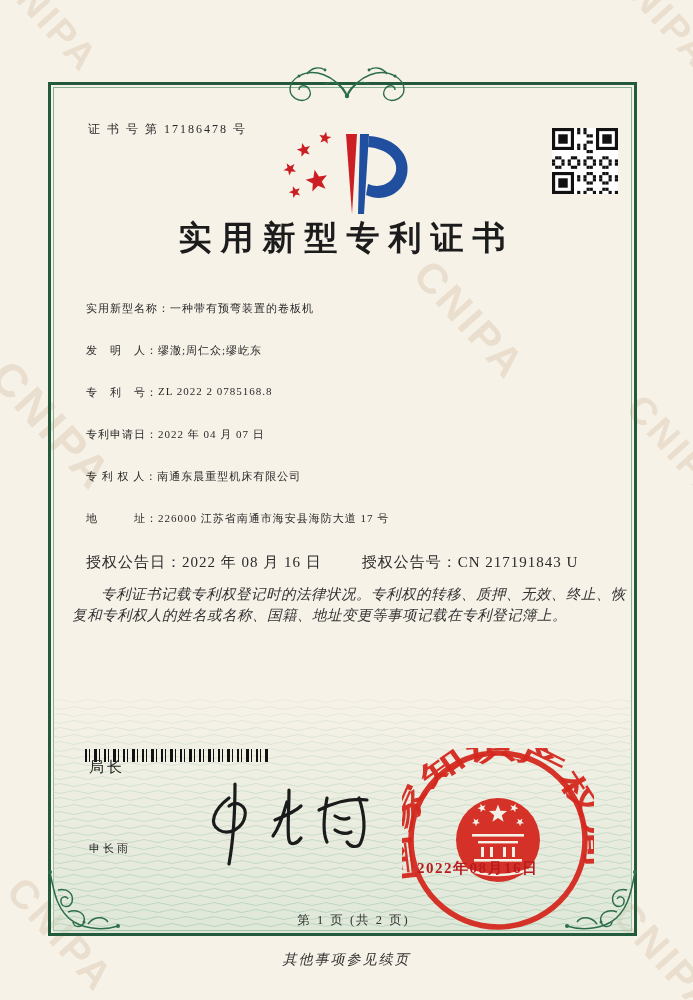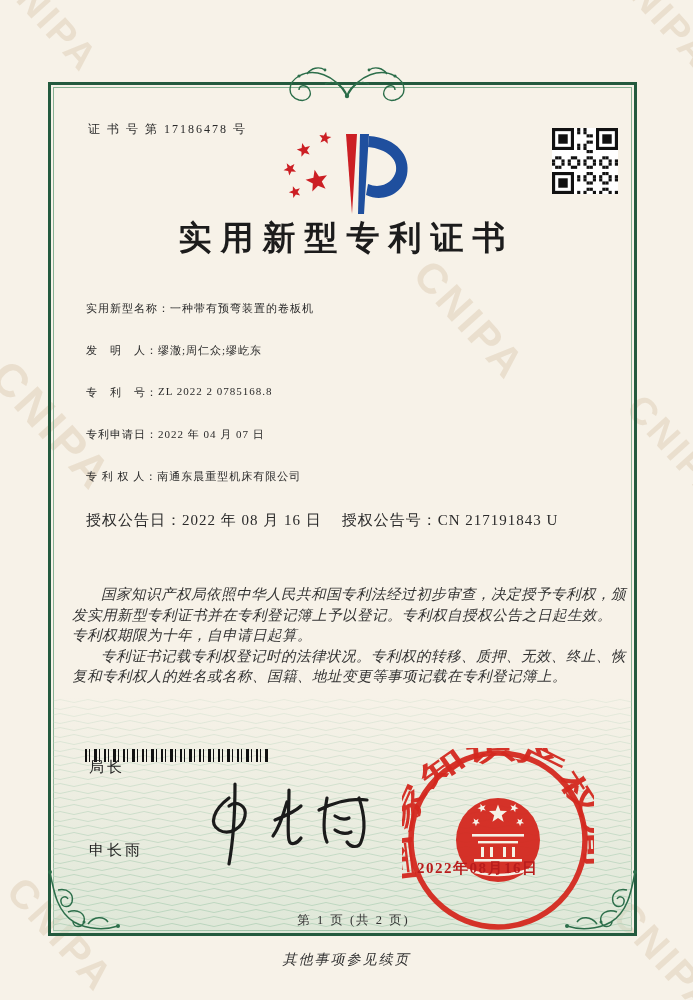--- a/index.html
+++ b/index.html
@@ -43,40 +43,40 @@
   .title {
     position:absolute; left:0; top:216px; width:693px;
     text-align:center; font-size:33px; font-weight:700;
     letter-spacing:9px; color:#1c1c1c; z-index:3;
   }
 
   .fields { position:absolute; left:86px; top:301px; width:530px; z-index:3; }
   .field-row { display:flex; margin-bottom:27px; font-size:11px; color:#2a2a2a; }
   .field-label { white-space:pre; letter-spacing:1px; }
   .field-value { letter-spacing:1px; }
-  .grant-row { display:flex; gap:20px; font-size:15px; color:#2a2a2a; }
+  .grant-row { display:flex; gap:40px; font-size:15px; color:#2a2a2a; }
 
   .body-text {
     position:absolute; left:72px; top:584px; width:554px; z-index:3;
     font-size:14.5px; line-height:20.5px; color:#333;
     font-style:italic; letter-spacing:0.5px;
   }
   .body-text p { text-indent:2em; }
 
   .barcode {
     position:absolute; left:85px; top:749px; width:183px; height:13px; z-index:3;
     background:repeating-linear-gradient(90deg,
       #111 0 2px, transparent 2px 4px,
       #111 4px 5px, transparent 5px 9px,
       #111 9px 12px, transparent 12px 14px,
       #111 14px 15px, transparent 15px 19px);
   }
 
   .signer-title { position:absolute; left:89px; top:758px; font-size:15px; letter-spacing:3px; z-index:3; }
-  .signer-name  { position:absolute; left:89px; top:841px; font-size:15px; letter-spacing:3px; z-index:3; }
+  .signer-name  { position:absolute; left:89px; top:841px; font-size:11px; letter-spacing:3px; z-index:3; }
 
   .page-number {
     position:absolute; left:0; top:912px; width:693px; text-align:center;
     font-size:12.5px; letter-spacing:2px; color:#333; z-index:3;padding-left:14px;
   }
   .footer-note {
     position:absolute; left:0; top:951px; width:693px; text-align:center;
     font-size:14px; letter-spacing:2px; color:#333; font-style:italic; z-index:3;
   }
 
@@ -313,32 +313,35 @@
     <span class="field-value">ZL 2022 2 0785168.8</span>
   </div>
   <div class="field-row">
     <span class="field-label">专利申请日：</span>
     <span class="field-value">2022 年 04 月 07 日</span>
   </div>
   <div class="field-row">
     <span class="field-label">专 利 权 人：</span>
     <span class="field-value">南通东晨重型机床有限公司</span>
   </div>
+  <div class="field-row">
+    <span class="field-label">地　　　址：</span>
+    <span class="field-value">226000 江苏省南通市海安县海防大道 17 号</span>
+  </div>
   <div class="grant-row">
     <span>
       <span class="field-label">授权公告日：</span><span class="field-value">2022 年 08 月 16 日</span>
     </span>
     <span>
       <span class="field-label">授权公告号：</span><span class="field-value">CN 217191843 U</span>
     </span>
   </div>
 </div>
 
 <div class="body-text">
-  <p>国家知识产权局依照中华人民共和国专利法经过初步审查，决定授予专利权，颁发实用新型专利证书并在专利登记簿上予以登记。专利权自授权公告之日起生效。专利权期限为十年，自申请日起算。</p>
   <p>专利证书记载专利权登记时的法律状况。专利权的转移、质押、无效、终止、恢复和专利权人的姓名或名称、国籍、地址变更等事项记载在专利登记簿上。</p>
 </div>
 
 <div class="barcode"></div>
 
 <div class="signer-title">局长</div>
 <div class="signer-name">申长雨</div>
 
 <svg class="abs" style="left:183px; top:776px; z-index:3;" width="200" height="98" viewBox="0 0 200 98">
   <g stroke="#1b1b1b" stroke-width="3.2" fill="none" stroke-linecap="round" stroke-linejoin="round">

